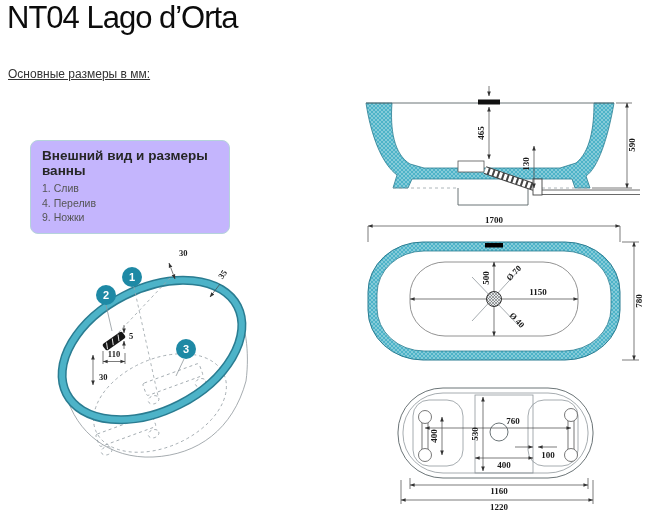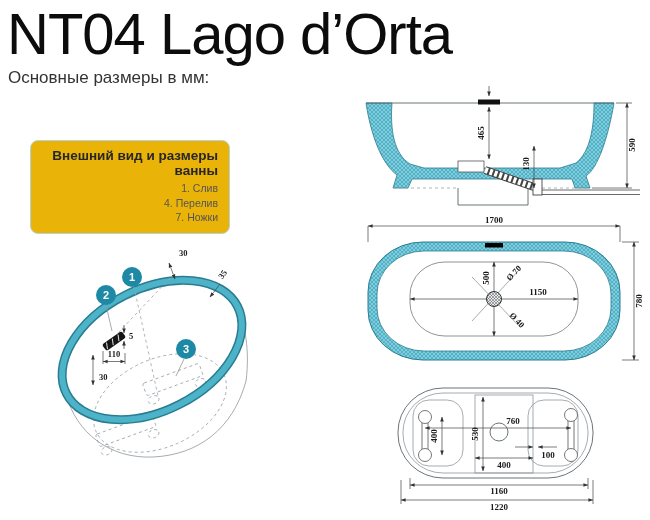--- a/index.html
+++ b/index.html
@@ -1,21 +1,21 @@
 <!DOCTYPE html>
 <html><head>
 <meta charset="utf-8">
 <style>
   html,body{margin:0;padding:0;background:#fff;}
   .canvas{position:relative;width:650px;height:520px;background:#fff;overflow:hidden;
           font-family:"Liberation Sans",sans-serif;color:#111;}
-  .title{position:absolute;left:7px;top:0px;font-size:58px;font-weight:400;letter-spacing:-1px;color:#0c0c0c;white-space:nowrap;}
-  .subtitle{position:absolute;left:8px;top:66px;font-size:17px;color:#333;line-height:1.4;}
+  .title{position:absolute;left:7px;top:0px;font-size:31px;font-weight:400;letter-spacing:-1px;color:#0c0c0c;white-space:nowrap;}
+  .subtitle{position:absolute;left:8px;top:66px;font-size:12px;color:#333;line-height:1.4;text-decoration:underline;}
   .legend{position:absolute;left:30px;top:140px;width:176px;border:1px solid #b5d3db;border-radius:8px;
-          background:#eab308;padding:7px 11px 8px 11px;text-align:right;}
+          background:#c4b5fd;padding:7px 11px 8px 11px;}
   .legend h3{margin:0 0 3px 0;font-size:13.5px;font-weight:bold;color:#262626;}
   .legend ul{margin:0;padding:0;list-style:none;}
   .legend li{font-size:10.5px;color:#555;line-height:1.4;}
   .view{position:absolute;}
   svg text{user-select:none;}
   .dim{font:bold 9px "Liberation Serif",serif;fill:#1a1a1a;}
   .dimS{font:bold 8.5px "Liberation Serif",serif;fill:#1a1a1a;}
   .co{font:bold 11px "Liberation Sans",sans-serif;fill:#fff;}
   .dl{stroke:#444;stroke-width:0.7;fill:none;}
   .ol{stroke:#5a6468;stroke-width:0.9;fill:none;}
@@ -30,21 +30,21 @@
   <div class="title">NT04 Lago d’Orta</div>
   <div class="subtitle">
     <div>Основные размеры в мм:</div>
   </div>
 
   <div class="legend">
     <h3>Внешний вид и размеры ванны</h3>
     <ul>
       <li>1. Слив</li>
       <li>4. Перелив</li>
-      <li>7. Ножки</li>
+      <li>9. Ножки</li>
     </ul>
   </div>
 
   <svg class="view" style="left:48px;top:233px;" width="290" height="258" viewBox="0 0 290 258">
     <defs>
       <marker id="pA" viewBox="0 0 8 8" refX="7.5" refY="4" markerWidth="7" markerHeight="7" orient="auto-start-reverse">
         <path d="M0,1 L8,4 L0,7 z" fill="#333"></path>
       </marker>
     </defs>
 

